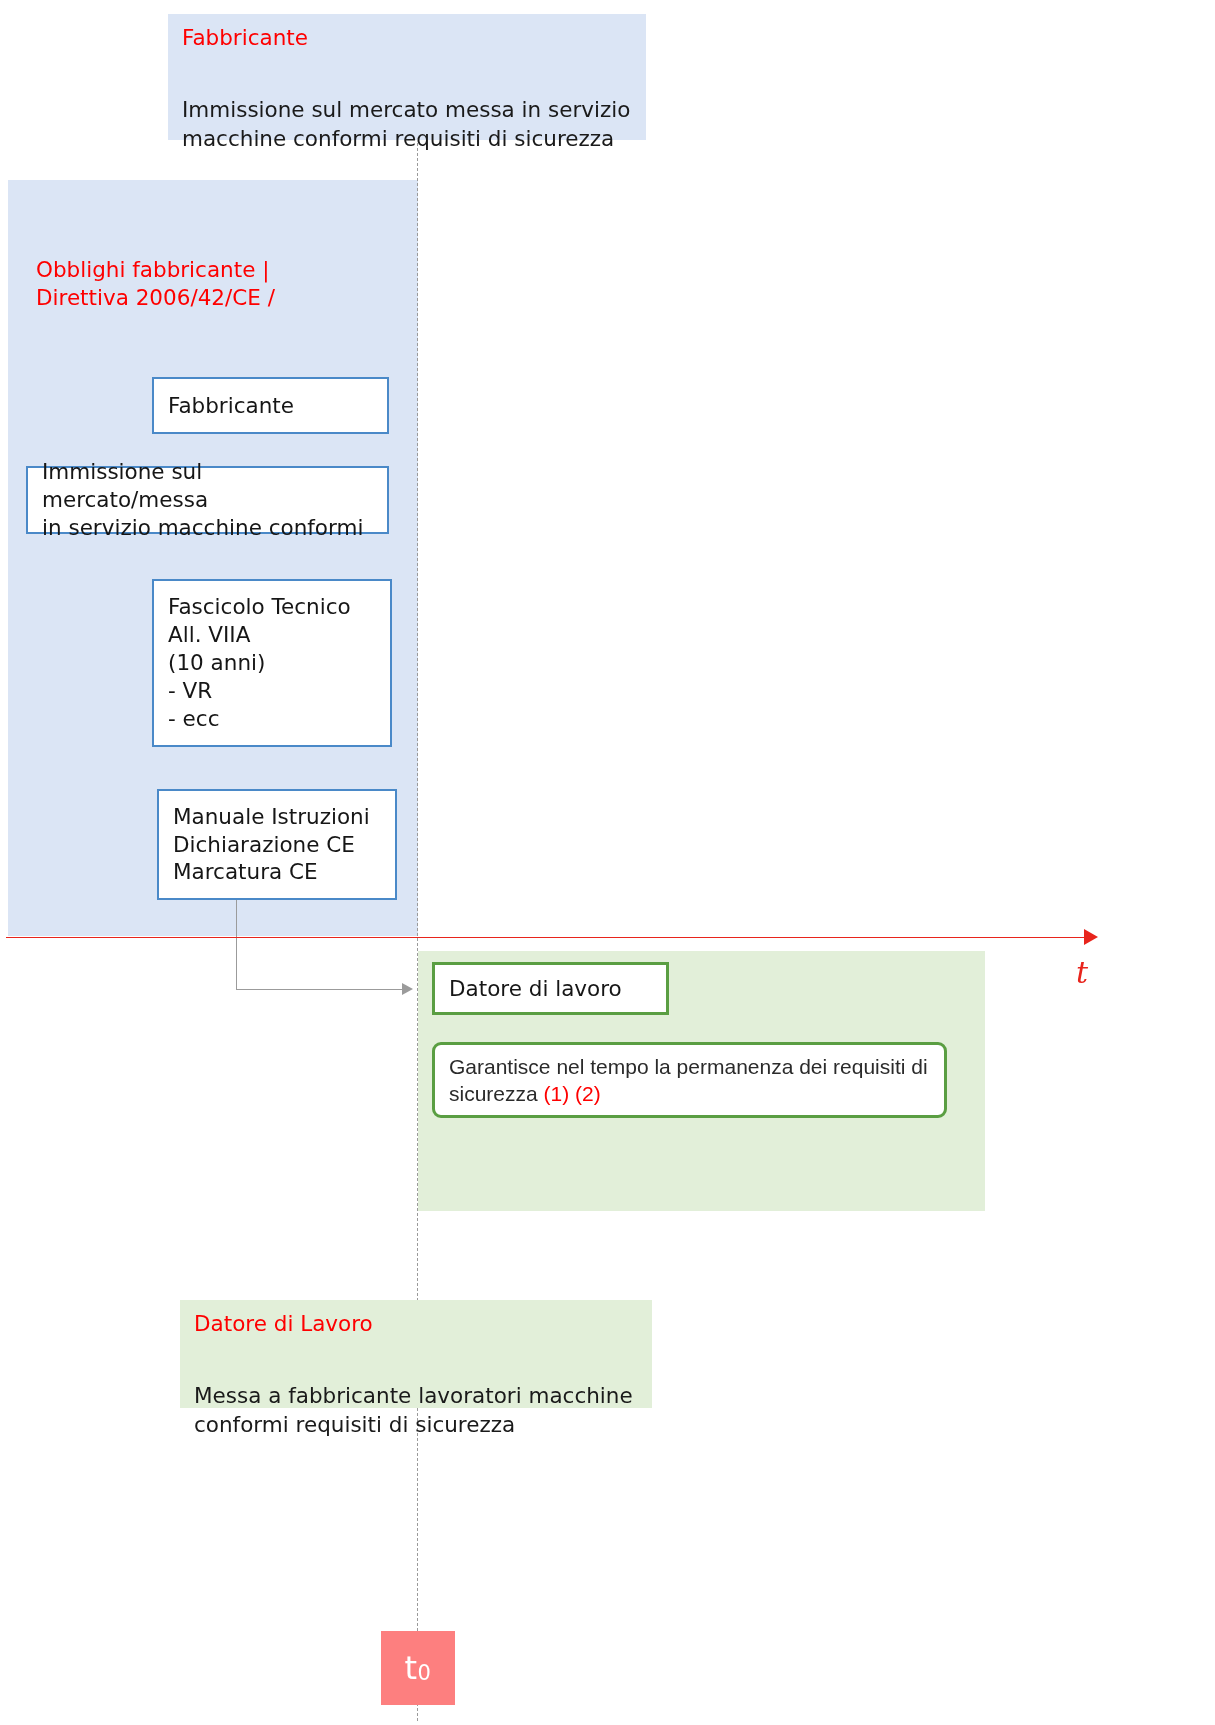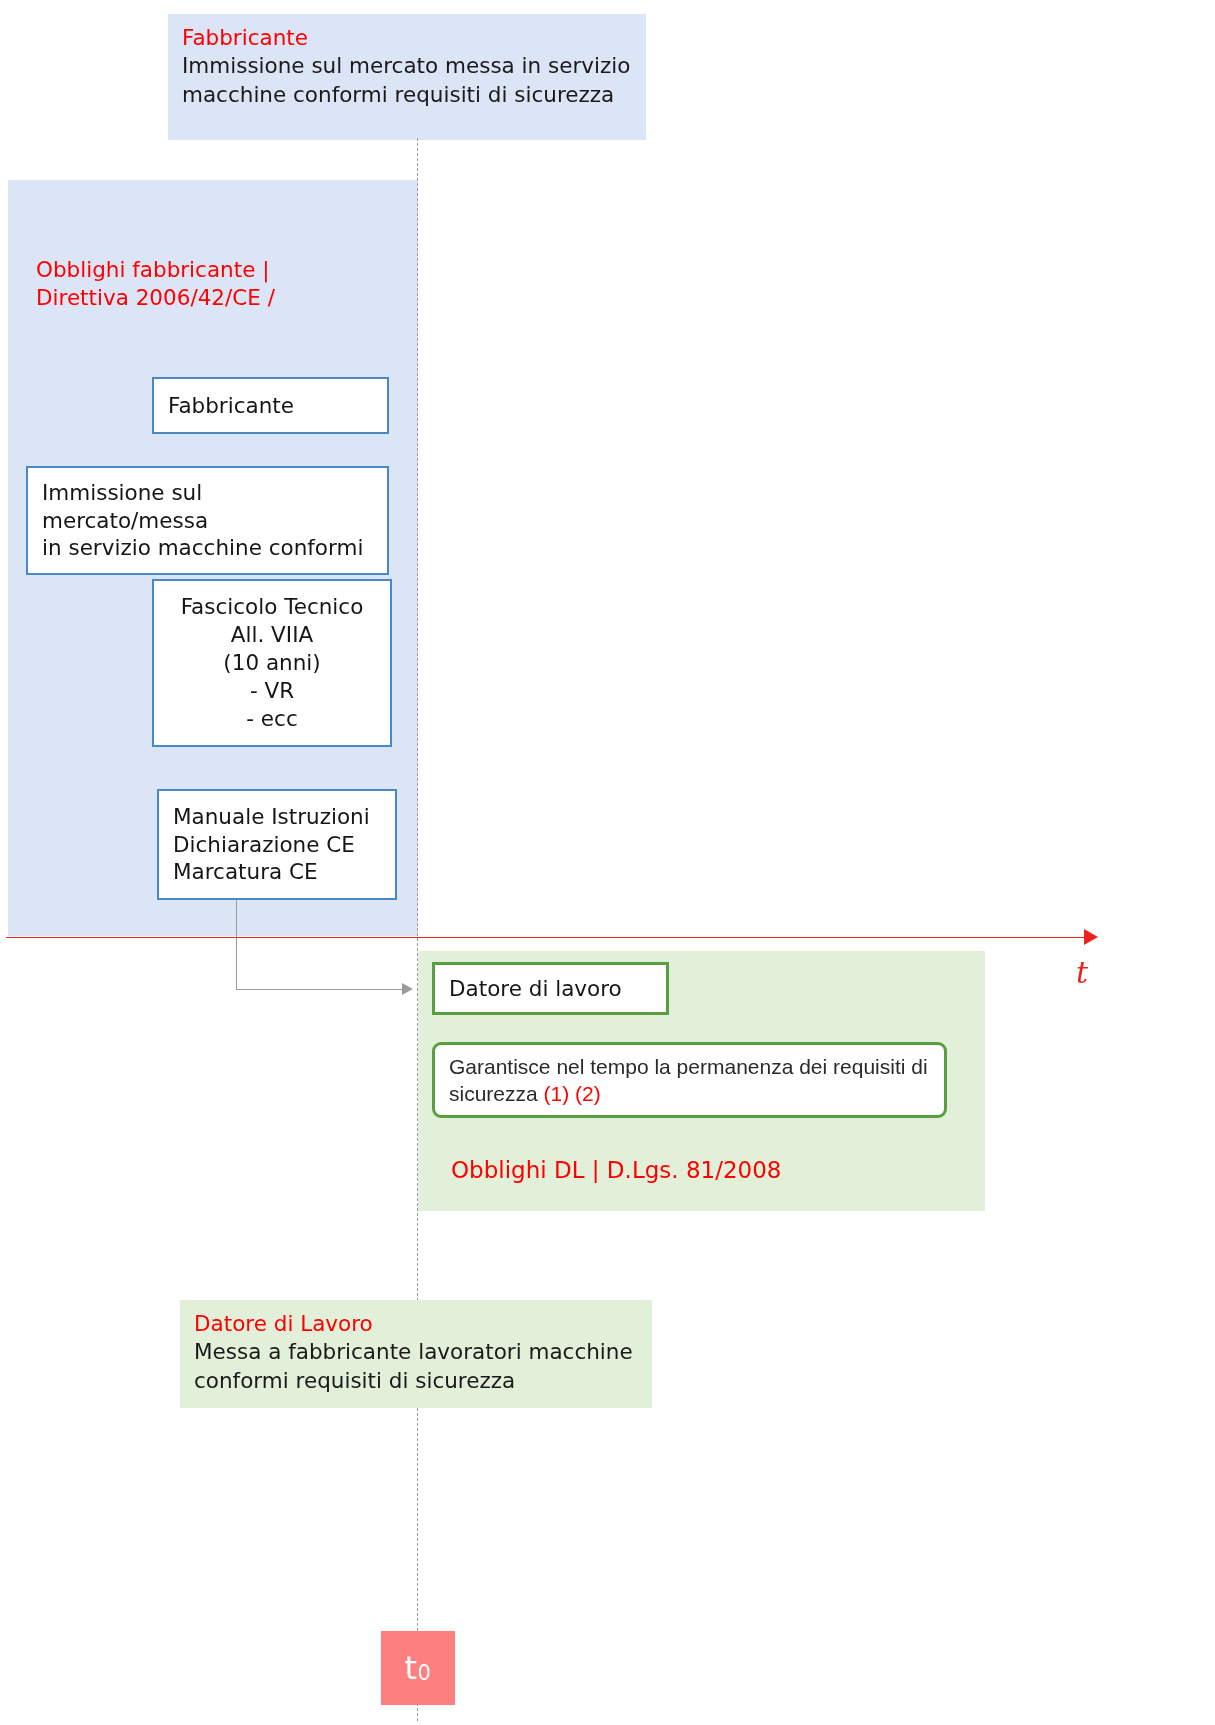--- a/index.html
+++ b/index.html
@@ -28,21 +28,21 @@
     padding:10px 14px 12px 14px;
     box-sizing:border-box;
     line-height:1.32;
     font-size:21.5px;
     color:#1a1a1a;
   }
   .callout .hdr{
     color:#fe0000;
     display:block;
   }
-  .callout .body{display:block;}
+  .callout .body{display:block;margin-top:44px;}
 
   
   .box{
     position:absolute;
     box-sizing:border-box;
     background:#ffffff;
     line-height:1.30;
     font-size:21.5px;
     color:#161616;
     padding:9px 14px;
@@ -127,26 +127,26 @@
 
   <div class="callout" style="left:36px;top:208px;width:380px;height:100px;padding:0;margin-top:48px;">
     <span class="hdr">Obblighi fabbricante |</span>
     <span class="hdr">Direttiva 2006/42/CE /</span>
   </div>
 
   <div class="box box-blue" style="left:152px;top:377px;width:237px;height:57px;">
     <span>Fabbricante</span>
   </div>
 
-  <div class="box box-blue" style="left:26px;top:466px;width:363px;height:109px;">
+  <div class="box box-blue" style="left:26px;top:466px;width:363px;height:68px;">
     <span>Immissione sul mercato/messa</span>
     <span>in servizio macchine conformi</span>
   </div>
 
-  <div class="box box-blue" style="left:152px;top:579px;width:240px;height:168px;align-items:center;">
+  <div class="box box-blue" style="left:152px;top:579px;width:240px;height:168px;">
     <span>Fascicolo Tecnico</span>
     <span>All. VIIA</span>
     <span>(10 anni)</span>
     <span>- VR</span>
     <span>- ecc</span>
   </div>
 
   <div class="box box-blue" style="left:157px;top:789px;width:240px;height:111px;">
     <span>Manuale Istruzioni</span>
     <span>Dichiarazione CE</span>
@@ -160,23 +160,20 @@
   <div class="panel-green" style="left:418px;top:951px;width:567px;height:260px;"></div>
 
   <div class="box box-green" style="left:432px;top:962px;width:237px;height:53px;">
     <span>Datore di lavoro</span>
   </div>
 
   <div class="box box-green alt" style="left:432px;top:1042px;width:515px;height:76px;">
     <span><span>Garantisce nel tempo la permanenza dei requisiti di sicurezza </span><span class="red">(1) (2)</span></span>
   </div>
 
-  <div class="callout" style="left:451px;top:1155px;width:520px;height:40px;padding:0;font-size:23px;">
-    <span class="hdr">Obblighi DL | D.Lgs. 81/2008</span>
-  </div>
 
   <div class="axis-line" style="left:6px;top:937px;width:1080px;"></div>
   <div class="axis-head" style="left:1084px;top:929px;"></div>
   <div class="axis-label" style="left:1076px;top:955px;">t</div>
 
   <div class="tzero-line" style="left:417px;top:138px;height:1583px;"></div>
 
   <div class="callout panel-green" style="left:180px;top:1300px;width:472px;height:108px;">
     <span class="hdr">Datore di Lavoro</span>
     <span class="body">Messa a fabbricante lavoratori macchine conformi requisiti di sicurezza</span>

